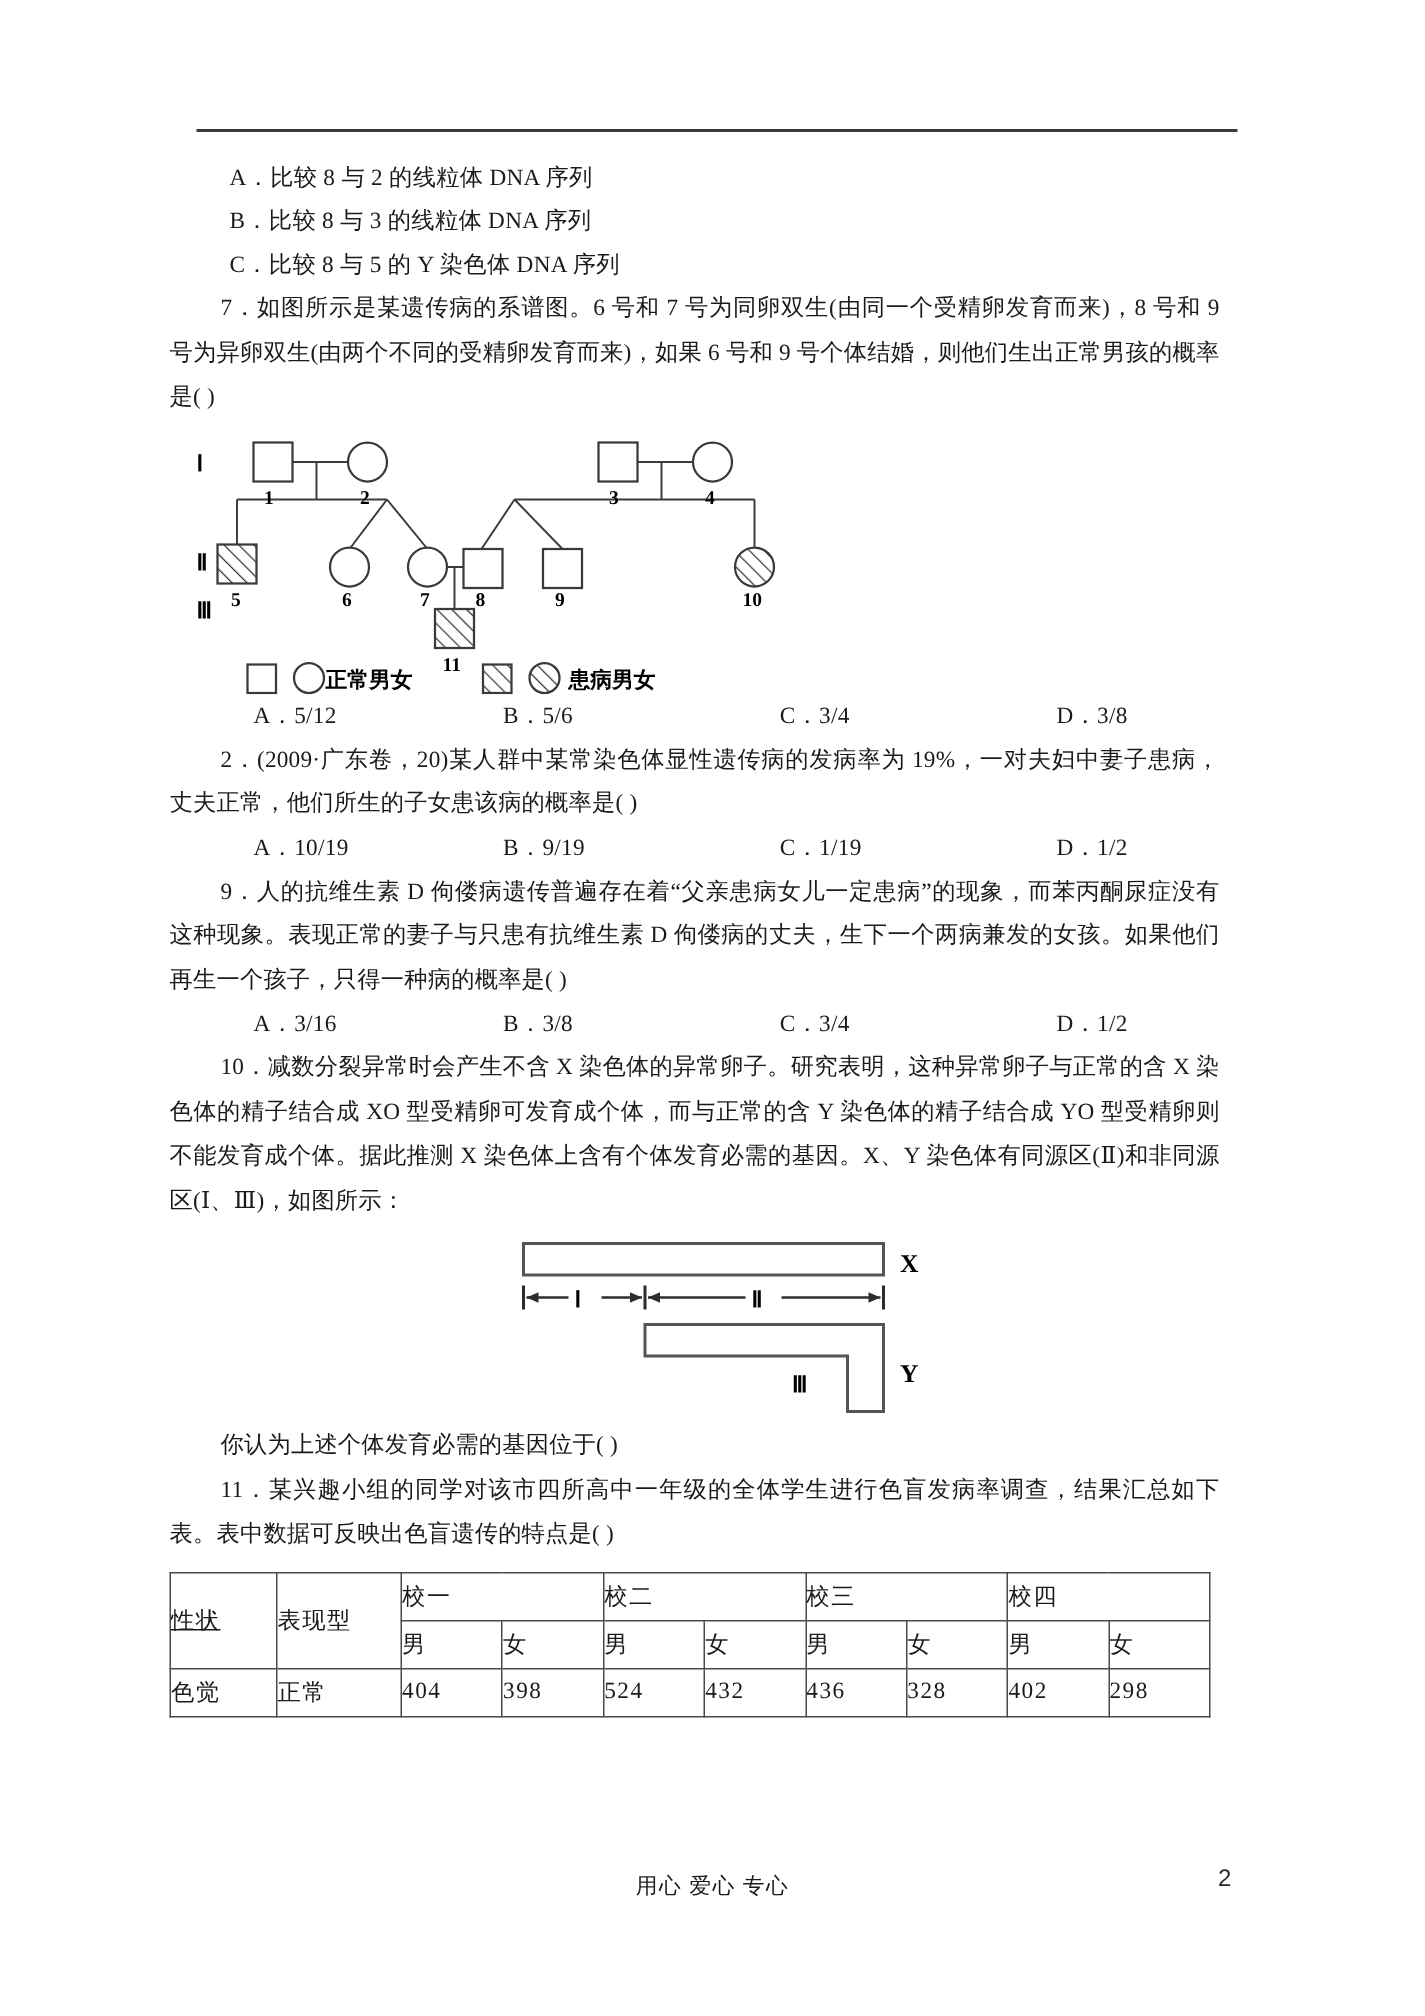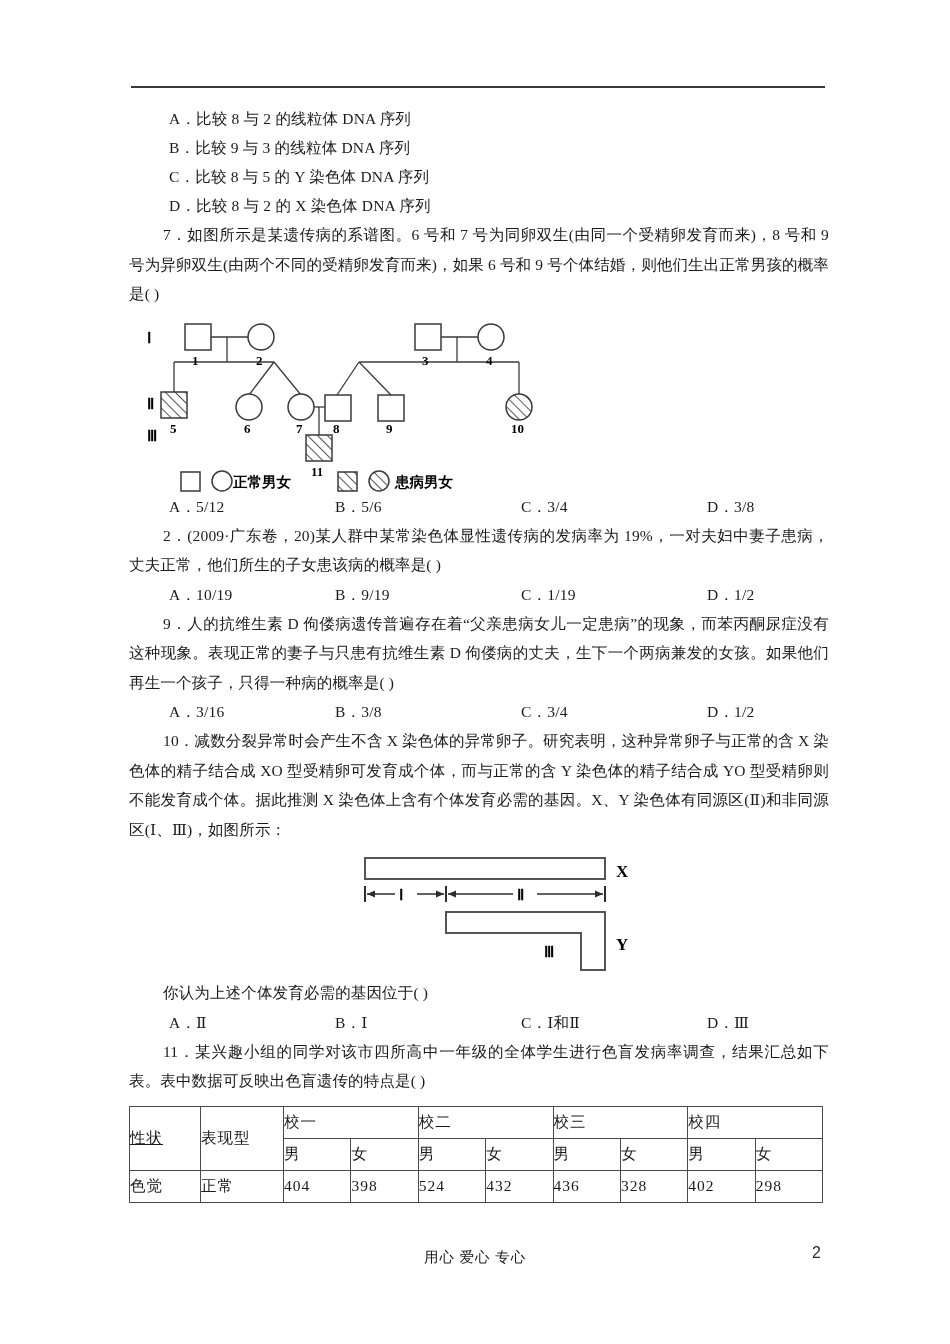--- a/index.html
+++ b/index.html
@@ -24,21 +24,21 @@
   .top-rule {
     position: absolute;
     left: 131px;
     top: 86px;
     width: 694px;
     height: 0;
     border-top: 2px solid #3a3a3a;
   }
   .content {
     position: absolute;
-    left: 129px;
+    left: 113px;
     top: 104px;
     width: 700px;
   }
   
   .opt-line {
     font-size: 15.5px;
     line-height: 29px;
     letter-spacing: 0.2px;
     white-space: nowrap;
     margin-left: 40px;
@@ -57,21 +57,21 @@
     text-indent: 34px;
     letter-spacing: 0.15px;
   }
   .opt-row {
     display: flex;
     font-size: 15.5px;
     line-height: 29px;
     margin-left: 40px;
     letter-spacing: 0.2px;
   }
-  .opt-row > span { display: inline-block; }
+  .opt-row > span { display: inline-block; margin-left: 16px; }
   .ow-a { width: 166px; }
   .ow-b { width: 186px; }
   .ow-c { width: 186px; }
   .ow-d { width: 120px; }
 
   
   .pedigree-wrap {
     position: relative;
     height: 175px;
     margin-top: 8px;
@@ -128,23 +128,22 @@
 </head>
 <body>
 
 <div class="page">
 
   <div class="top-rule"></div>
 
   <div class="content">
 
     <div class="opt-line">A．比较 8 与 2 的线粒体 DNA 序列</div>
-    <div class="opt-line">B．比较 9 与 3 的线粒体 DNA 序列</div>
+    <div class="opt-line">B．比较 8 与 3 的线粒体 DNA 序列</div>
     <div class="opt-line">C．比较 8 与 5 的 Y 染色体 DNA 序列</div>
-    <div class="opt-line">D．比较 8 与 2 的 X 染色体 DNA 序列</div>
 
     <div class="q-para">7．如图所示是某遗传病的系谱图。6 号和 7 号为同卵双生(由同一个受精卵发育而来)，8 号和 9 号为异卵双生(由两个不同的受精卵发育而来)，如果 6 号和 9 号个体结婚，则他们生出正常男孩的概率是(      )</div>
 
     <div class="pedigree-wrap">
       <svg class="ped-svg" width="700" height="175" viewBox="0 0 700 175">
         <defs>
           <pattern id="hatch" width="7" height="7" patternUnits="userSpaceOnUse" patternTransform="rotate(-45)">
             <rect width="7" height="7" fill="#ffffff"></rect>
             <line x1="0" y1="0" x2="0" y2="7" stroke="#3a3a3a" stroke-width="1.7"></line>
           </pattern>
@@ -269,26 +268,20 @@
         <rect x="384" y="36" width="24" height="17" fill="#ffffff"></rect>
         <text x="388" y="50" font-family="'Liberation Serif',serif" font-size="15" font-weight="bold">Ⅱ</text>
 
         <path d="M 317 62 L 317 83 L 452 83 L 452 120 L 476 120 L 476 62 Z" fill="#ffffff" stroke="#555555" stroke-width="2"></path>
         <text x="487" y="100" font-family="'Liberation Serif',serif" font-size="17" font-weight="bold">Y</text>
         <text x="415" y="107" font-family="'Liberation Serif',serif" font-size="15" font-weight="bold">Ⅲ</text>
       </svg>
     </div>
 
     <div class="q-sub">你认为上述个体发育必需的基因位于(      )</div>
-    <div class="opt-row">
-      <span class="ow-a">A．Ⅱ</span>
-      <span class="ow-b">B．Ⅰ</span>
-      <span class="ow-c">C．Ⅰ和Ⅱ</span>
-      <span class="ow-d">D．Ⅲ</span>
-    </div>
 
     <div class="q-para">11．某兴趣小组的同学对该市四所高中一年级的全体学生进行色盲发病率调查，结果汇总如下表。表中数据可反映出色盲遗传的特点是(      )</div>
 
     <table class="data-table">
       <tbody>
         <tr>
           <td class="col-trait" rowspan="2">性状</td>
           <td class="col-pheno" rowspan="2">表现型</td>
           <td colspan="2">校一</td>
           <td colspan="2">校二</td>

